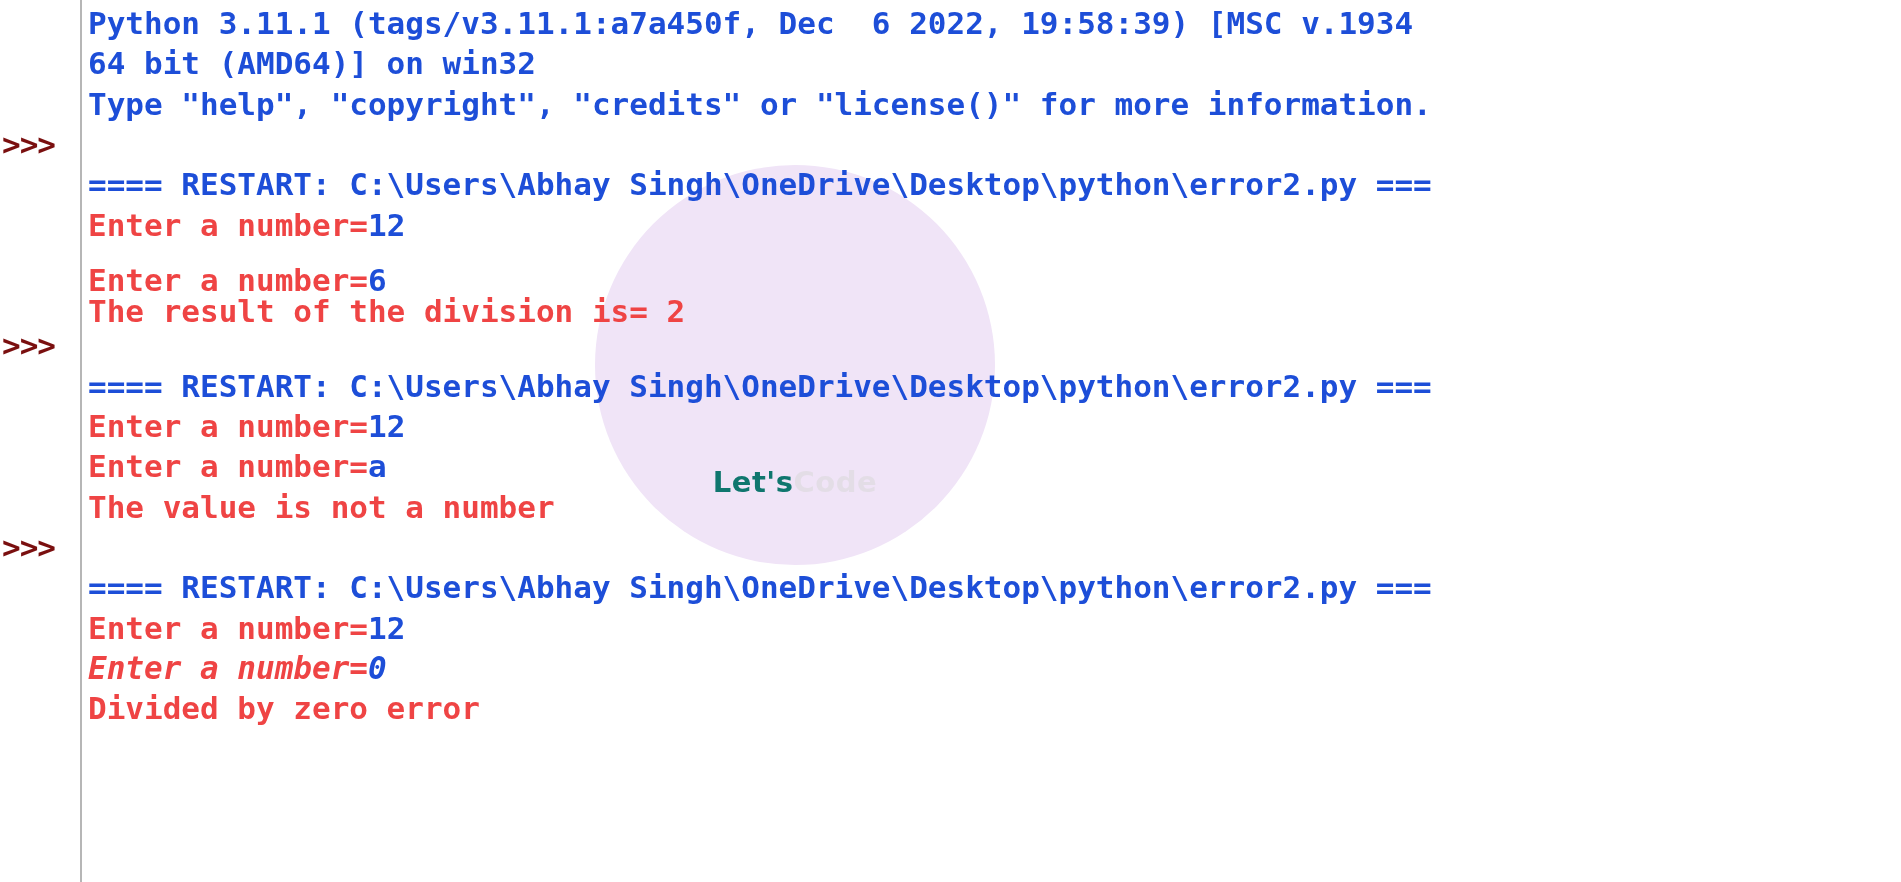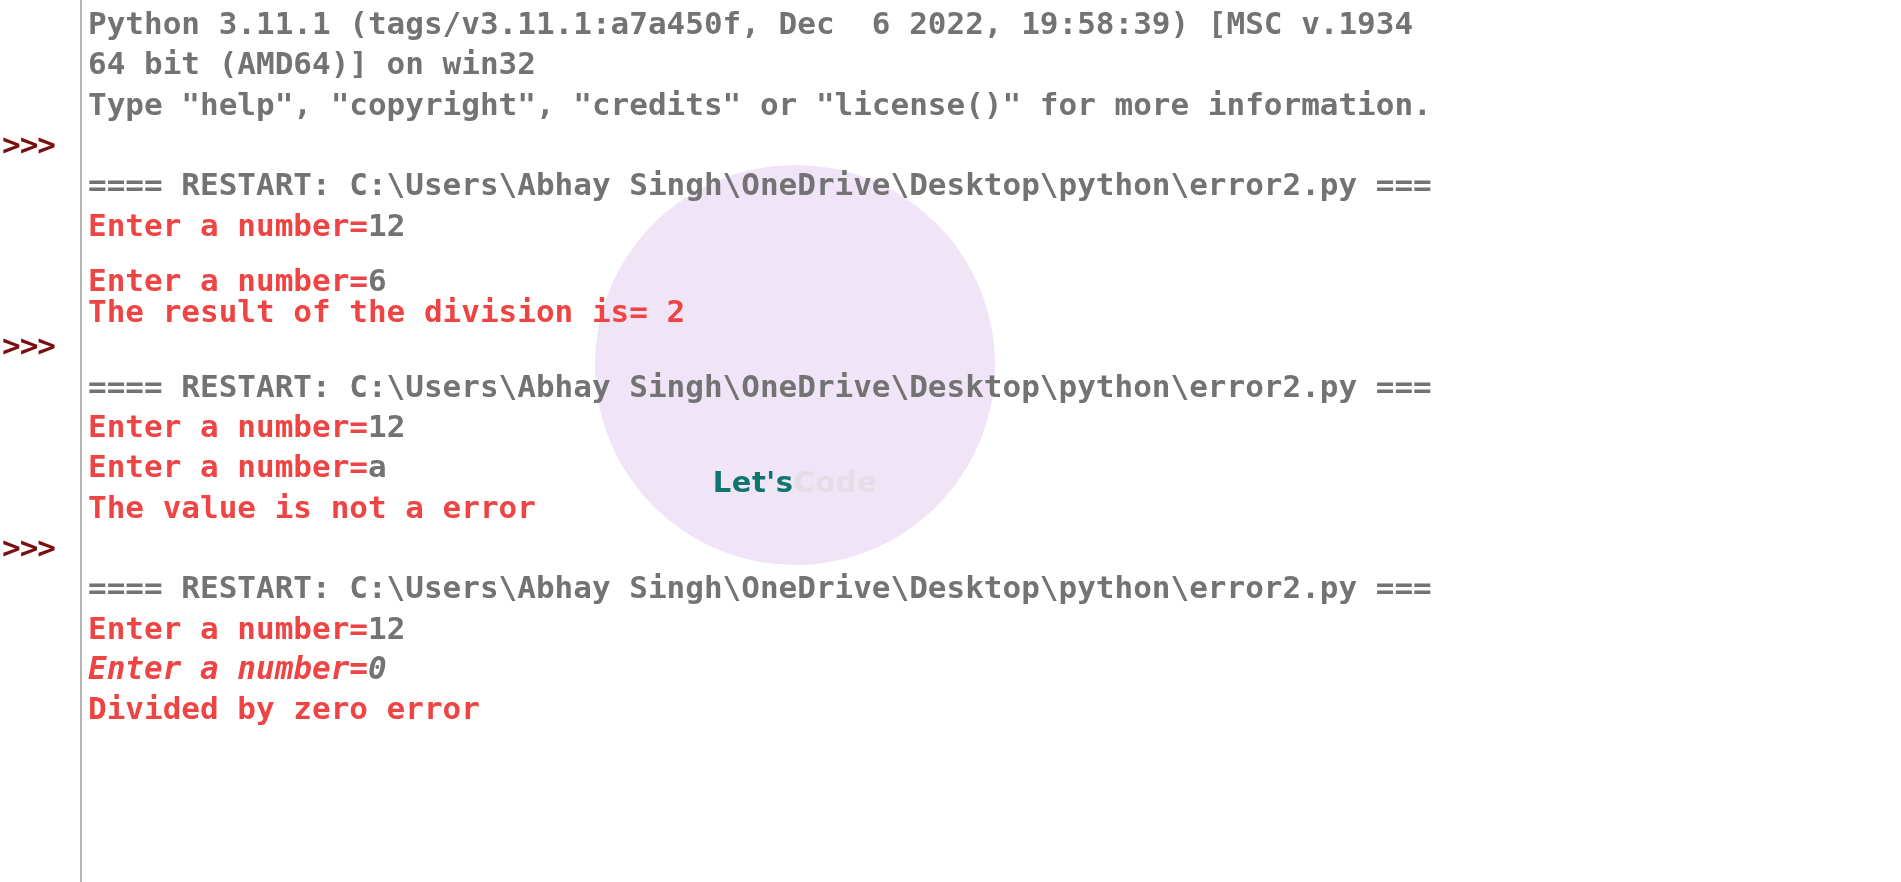--- a/index.html
+++ b/index.html
@@ -101,21 +101,21 @@
     height: 40.3px;
     line-height: 40.3px;
     font-size: 31px;
     font-weight: 700;
     white-space: pre;
     letter-spacing: 0px;
     color: #111111;
     font-family: "DejaVu Sans Mono", "Liberation Mono", monospace;
   }
   .line.blank { color: transparent; }
-  .seg-black { color: #737373; }
+  .seg-black { color: #1d4ed8; }
   .seg-blue  { color: #ef4444; }
 </style>
 </head>
 <body>
 
 <div id="shell">
 
   <div id="watermark">
     <div class="wm-circle"></div>
     <div class="wm-tag"><span class="wm-tag-1">Let's</span><span class="wm-tag-2">Code</span></div>
@@ -135,21 +135,21 @@
       <div class="line" style="position: absolute; left: 0px; top: 83.6px;"><span class="seg-black">Type "help", "copyright", "credits" or "license()" for more information.</span></div>
       <div class="line blank" style="position: absolute; left: 0px; top: 123.9px;"><span class="seg-black"> </span></div>
       <div class="line" style="position: absolute; left: 0px; top: 164.2px;"><span class="seg-black">==== RESTART: C:\Users\Abhay Singh\OneDrive\Desktop\python\error2.py ===</span></div>
       <div class="line" style="position: absolute; left: 0px; top: 204.5px;"><span class="seg-blue">Enter a number=</span><span class="seg-black">12</span></div>
       <div class="line" style="position: absolute; left: 0px; top: 260px;"><span class="seg-blue">Enter a number=</span><span class="seg-black">6</span></div>
       <div class="line" style="position: absolute; left: 0px; top: 291px;"><span class="seg-blue">The result of the division is= 2</span></div>
       <div class="line blank" style="position: absolute; left: 0px; top: 325.4px;"><span class="seg-black"> </span></div>
       <div class="line" style="position: absolute; left: 0px; top: 365.7px;"><span class="seg-black">==== RESTART: C:\Users\Abhay Singh\OneDrive\Desktop\python\error2.py ===</span></div>
       <div class="line" style="position: absolute; left: 0px; top: 406px;"><span class="seg-blue">Enter a number=</span><span class="seg-black">12</span></div>
       <div class="line" style="position: absolute; left: 0px; top: 446.3px;"><span class="seg-blue">Enter a number=</span><span class="seg-black">a</span></div>
-      <div class="line" style="position: absolute; left: 0px; top: 486.6px;"><span class="seg-blue">The value is not a error</span></div>
+      <div class="line" style="position: absolute; left: 0px; top: 486.6px;"><span class="seg-blue">The value is not a number</span></div>
       <div class="line blank" style="position: absolute; left: 0px; top: 526.9px;"><span class="seg-black"> </span></div>
       <div class="line" style="position: absolute; left: 0px; top: 567.2px;"><span class="seg-black">==== RESTART: C:\Users\Abhay Singh\OneDrive\Desktop\python\error2.py ===</span></div>
       <div class="line" style="position: absolute; left: 0px; top: 607.5px;"><span class="seg-blue">Enter a number=</span><span class="seg-black">12</span></div>
       <div class="line" style="position: absolute; left: 0px; top: 647.8px; font-style: italic;"><span class="seg-blue">Enter a number=</span><span class="seg-black">0</span></div>
       <div class="line" style="position: absolute; left: 0px; top: 688.1px;"><span class="seg-blue">Divided by zero error</span></div>
     </div>
 
 </div>
 
 </body></html>

